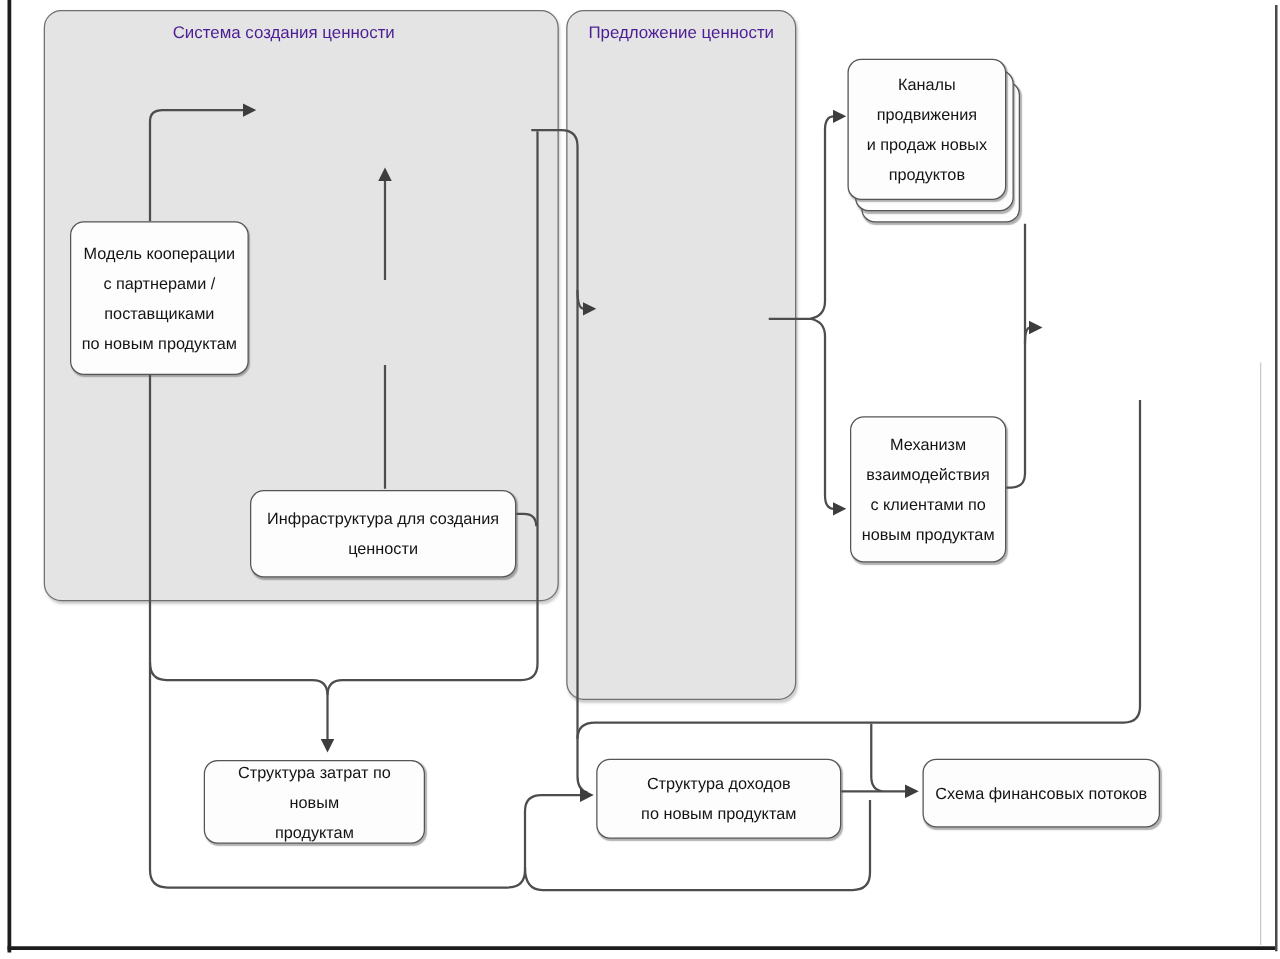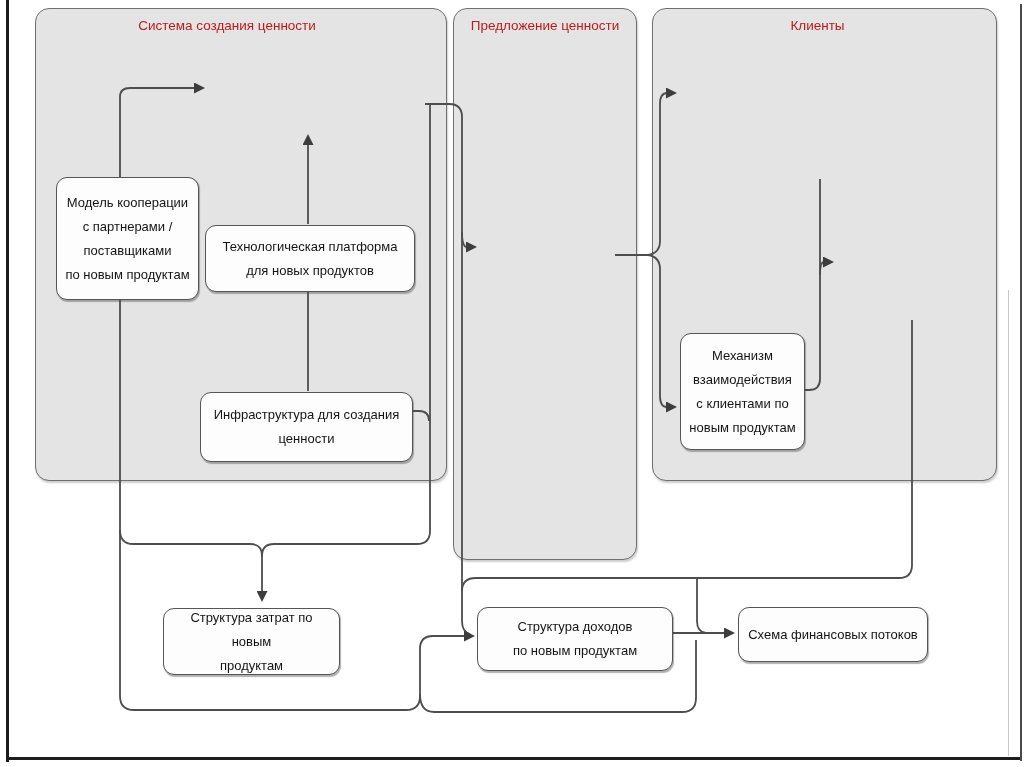--- a/index.html
+++ b/index.html
@@ -8,21 +8,21 @@
     font-family:"Liberation Sans","DejaVu Sans",sans-serif;overflow:hidden;
   }
   .container{
     position:absolute;background:var(--container_fill,#e4e4e4);
     border:1.4px solid var(--container_border,#6f6f6f);
     border-radius:14px;box-sizing:border-box;
     box-shadow:1px 2px 2px rgba(110,110,110,.35);
   }
   .ctitle{
     position:absolute;top:9px;left:0;right:0;text-align:center;
-    font-size:13.5px;color:#b91c1c;pointer-events:none;
+    font-size:13.5px;color:#4c1d95;pointer-events:none;
   }
   .node{position:absolute;}
   .layer,.face{
     position:absolute;left:0;top:0;width:100%;height:100%;
     background:var(--node_fill,#fdfdfd);
     border:1.4px solid var(--node_border,#555555);
     border-radius:11px;box-sizing:border-box;
     box-shadow:1px 1.5px 1px rgba(80,80,80,.45);
   }
   .layer.l1{transform:translate(6px,9px);}
@@ -40,23 +40,20 @@
 </head>
 <body>
 
 <div id="stage">
 
   <div class="container" style="left:35px;top:8px;width:412px;height:473px">
     <div class="ctitle" style="transform:translateX(-14px)">Система создания ценности</div>
   </div>
   <div class="container" style="left:453px;top:8px;width:184px;height:552px">
     <div class="ctitle">Предложение ценности</div>
-  </div>
-  <div class="container" style="left:652px;top:8px;width:345px;height:473px">
-    <div class="ctitle" style="transform:translateX(-7px)">Клиенты</div>
   </div>
 
   <svg id="connectors" width="1024" height="767" viewBox="0 0 1024 767">
     <defs>
       <marker id="arr" markerUnits="userSpaceOnUse" markerWidth="12" markerHeight="11" refX="1" refY="5.5" orient="auto">
         <polygon points="0,0 11,5.5 0,11" fill="#3d3d3d"></polygon>
       </marker>
     </defs>
     <g fill="none" stroke="#4d4d4d" stroke-width="1.8">
 
@@ -98,35 +95,39 @@
 
   <div class="node" style="left:56px;top:177px;width:143px;height:123px">
     <div class="face">
         <span class="lbl">Модель кооперации
 с партнерами /
 поставщиками
 по новым продуктам</span>
       </div>
   </div>
 
-  <div class="node" style="left:205px;top:225px;width:210px;height:67px">
-    <div class="face">
-        <span class="lbl">Технологическая платформа
-для новых продуктов</span>
-      </div>
-  </div>
 
   <div class="node" style="left:200px;top:392px;width:213px;height:70px">
     <div class="face">
         <span class="lbl">Инфраструктура для создания
 ценности</span>
       </div>
   </div>
 
 
+  <div class="node" style="left:678px;top:47px;width:127px;height:113px">
+    <div class="layer l2"></div>
+    <div class="layer l1"></div>
+    <div class="face">
+        <span class="lbl">Каналы
+продвижения
+и продаж новых
+продуктов</span>
+      </div>
+  </div>
 
   <div class="node" style="left:680px;top:333px;width:125px;height:117px">
     <div class="face">
         <span class="lbl">Механизм
 взаимодействия
 с клиентами по
 новым продуктам</span>
       </div>
   </div>
 

